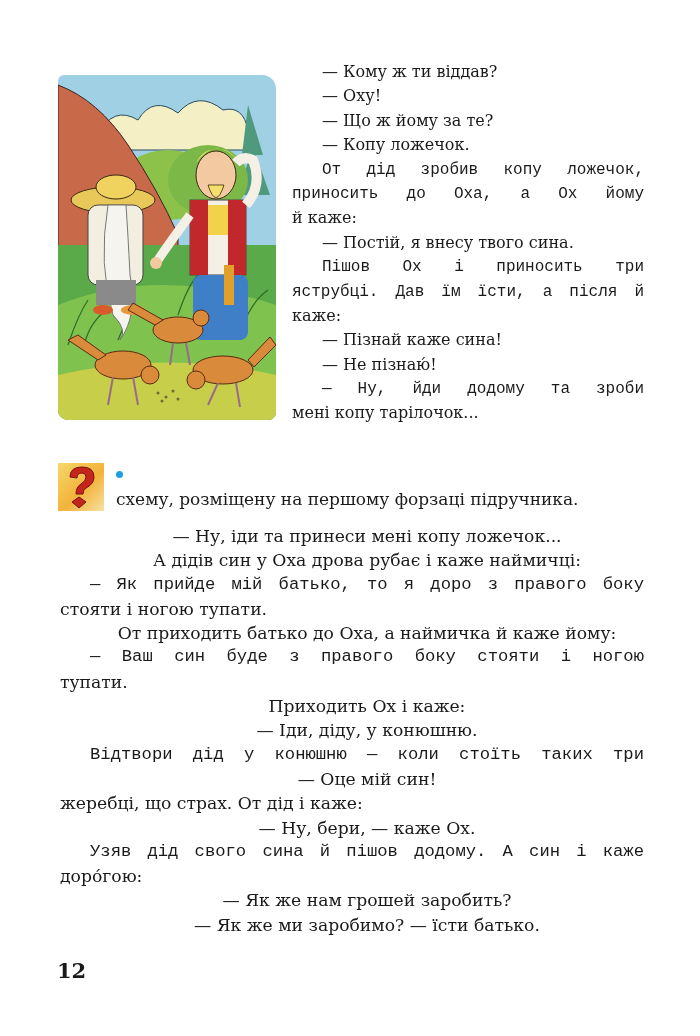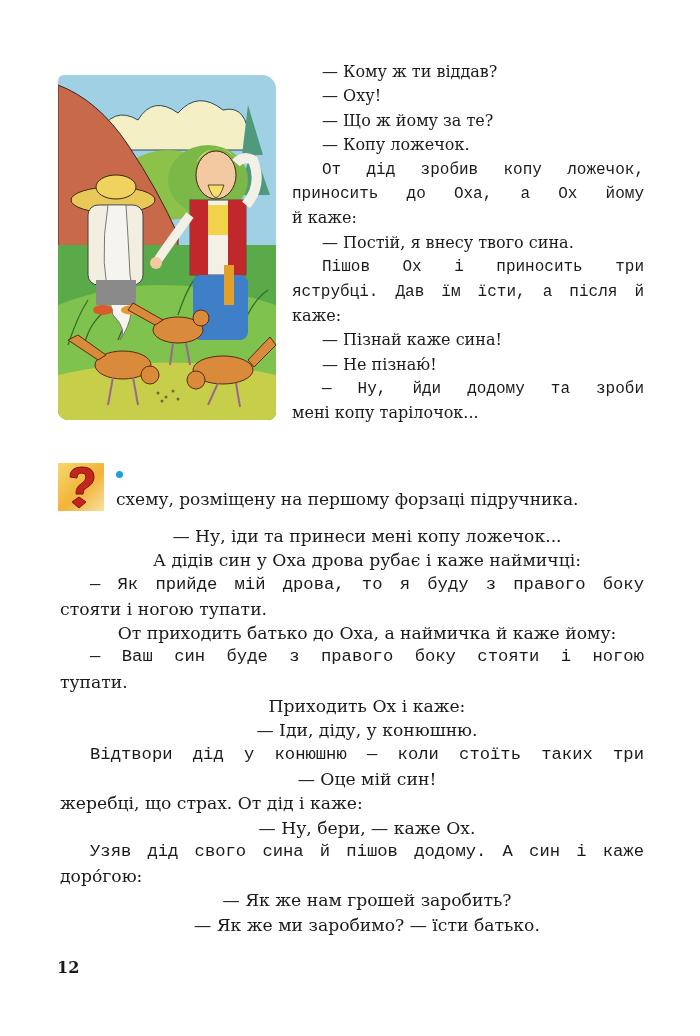--- a/index.html
+++ b/index.html
@@ -26,21 +26,21 @@
   .q-text { position: absolute; left: 58px; top: 0; width: 590px; }
   .q-line { font-size: 17px; line-height: 24px; height: 24px; white-space: nowrap; }
   .bullet { display: inline-block; width: 7px; height: 7px; border-radius: 50%;
             background: #1ea0e0; margin-right: 6px; vertical-align: middle; position: relative; top: -2px; }
 
   
   .col-full { position: absolute; left: 60px; top: 524px; width: 584px; }
   .col-full .line { font-size: 17.2px; line-height: 24.3px; height: 24.3px; }
   .col-full .line.indent { padding-left: 30px; text-align: center; }
 
-  .page-number { position: absolute; left: 57px; top: 958px; font-size: 16px; font-weight: bold;
+  .page-number { position: absolute; left: 57px; top: 958px; font-size: 21px; font-weight: bold;
                  font-family: "DejaVu Serif", serif; }
 </style>
 </head>
 <body>
 
 <div class="page">
 
   <div class="illustration">
     <svg viewBox="0 0 218 345" preserveAspectRatio="none">
 
@@ -145,21 +145,21 @@
     </div>
     <div class="q-text">
       <div class="q-line"><span class="bullet"></span></div>
       <div class="q-line">схему, розміщену на першому форзаці підручника.</div>
     </div>
   </div>
 
   <div class="col-full">
     <div class="line indent">— Ну, іди та принеси мені копу ложечок...</div>
     <div class="line indent">А дідів син у Оха дрова рубає і каже наймичці:</div>
-    <div class="line indent just">— Як прийде мій дрова, то я буду з правого боку</div>
+    <div class="line indent just">— Як прийде мій батько, то я доро з правого боку</div>
     <div class="line">стояти і ногою тупати.</div>
     <div class="line indent">От приходить батько до Оха, а наймичка й каже йому:</div>
     <div class="line indent just">— Ваш син буде з правого боку стояти і ногою</div>
     <div class="line">тупати.</div>
     <div class="line indent">Приходить Ох і каже:</div>
     <div class="line indent">— Іди, діду, у конюшню.</div>
     <div class="line indent just">Відтвори дід у конюшню — коли стоїть таких три</div>
     <div class="line indent">— Оце мій син!</div>
     <div class="line">жеребці, що страх. От дід і каже:</div>
     <div class="line indent">— Ну, бери, — каже Ох.</div>

